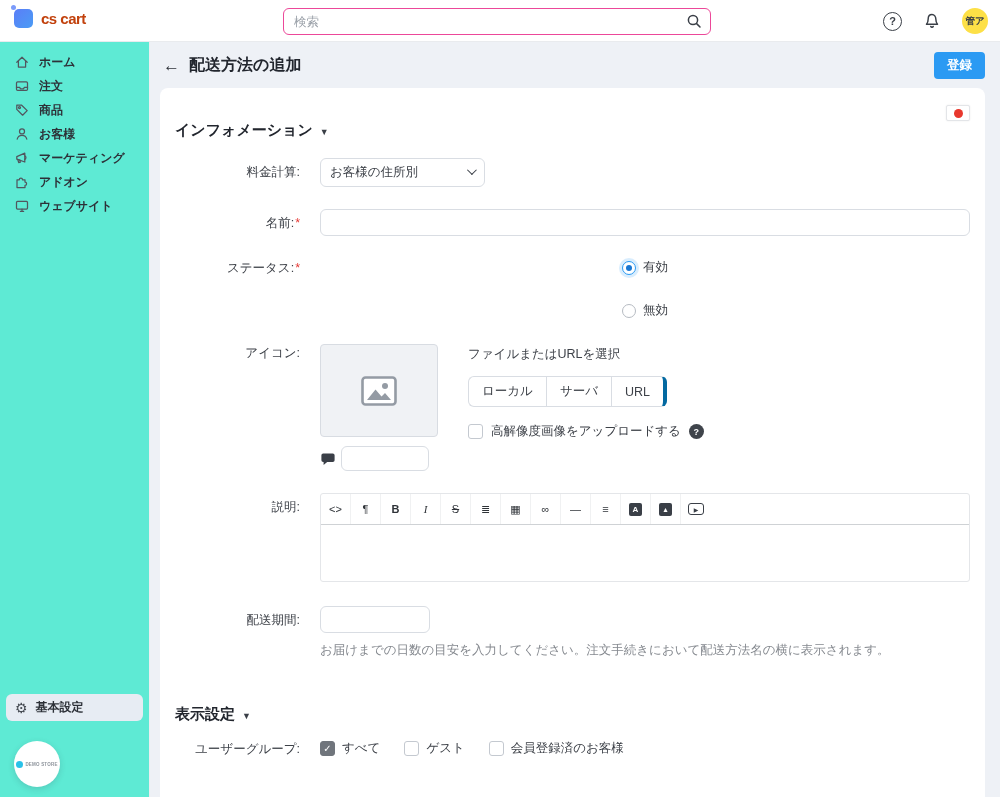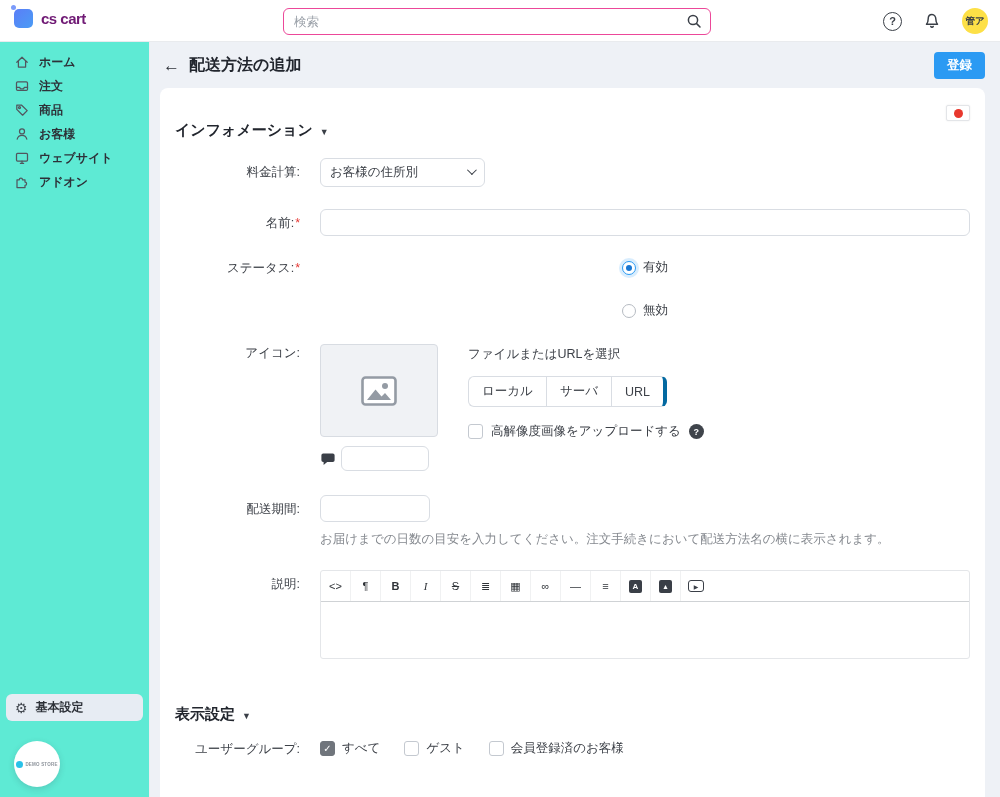--- a/index.html
+++ b/index.html
@@ -4,21 +4,21 @@
 <style>
   * { box-sizing: border-box; margin: 0; padding: 0; }
   html,body { width:1000px; height:797px; overflow:hidden; }
   body { font-family:"Liberation Sans","DejaVu Sans",sans-serif; font-size:12.5px; color:#3d4148; background:#eef1f6; position:relative; }
 
   
   .header { position:absolute; top:0; left:0; right:0; height:42px; background:#fff; border-bottom:1px solid #e9ebee; z-index:10; }
   .logo { position:absolute; left:14px; top:9px; display:flex; align-items:center; gap:8px; }
   .logo-mark { position:relative; width:19px; height:19px; background:linear-gradient(135deg,#5b7ef7,#4a9cf5); border-radius:5px; }
   .logo-dot { position:absolute; left:-3px; top:-4px; width:5px; height:5px; background:#7b9bfa; border-radius:50%; }
-  .logo-text { font-size:15px; font-weight:bold; color:#701a75; letter-spacing:-0.5px; }
+  .logo-text { font-size:15px; font-weight:bold; color:#c2410c; letter-spacing:-0.5px; }
   .search-wrap { position:absolute; left:283px; top:8px; width:428px; height:27px; }
   .search-input { width:100%; height:100%; border:1px solid #ec4899; border-radius:6px; padding:0 32px 0 10px; font-size:12.5px; color:#3d4148; outline:none; background:#fff; font-family:inherit; }
   .search-input::placeholder { color:#9aa0a8; }
   .search-icon { position:absolute; right:9px; top:5px; }
   .header-right { position:absolute; right:12px; top:0; height:42px; display:flex; align-items:center; gap:21px; }
   .help-circle { width:19px; height:19px; border:1.4px solid #3a3f47; border-radius:50%; display:flex; align-items:center; justify-content:center; font-size:11px; color:#3a3f47; font-weight:bold; cursor:pointer; }
   .avatar { width:26px; height:26px; border-radius:50%; background:#fde047; display:flex; align-items:center; justify-content:center; font-size:9.5px; color:#3a3f47; font-weight:bold; cursor:pointer; }
 
   
   .sidebar { position:absolute; top:42px; left:0; width:150px; bottom:0; background:#5eead4; border-right:1px solid #eceef1; display:flex; flex-direction:column; padding-top:8px; }
@@ -147,30 +147,38 @@
   </div>
   <div class="nav-item">
     <svg width="16" height="16" viewBox="0 0 16 16" fill="none" stroke="#51565e" stroke-width="1.25" stroke-linejoin="round" stroke-linecap="round">
         <circle cx="8" cy="5.4" r="2.5"></circle>
         <path d="M3.2 13.2 C3.9 10.4 6 9.4 8 9.4 C10 9.4 12.1 10.4 12.8 13.2"></path>
       </svg>
     <span>お客様</span>
   </div>
   <div class="nav-item">
     <svg width="16" height="16" viewBox="0 0 16 16" fill="none" stroke="#51565e" stroke-width="1.25" stroke-linejoin="round" stroke-linecap="round">
+        <path d="M2.8 6.6 L10.8 3.2 V12 L2.8 9.2 Z"></path>
+        <path d="M10.8 5.8 C12.3 6 12.3 9.2 10.8 9.4"></path>
+        <path d="M3.8 9.5 L4.7 12.6 L6.4 12.1 L5.7 9.8"></path>
+      </svg>
+    <span>マーケティング</span>
+  </div>
+  <div class="nav-item">
+    <svg width="16" height="16" viewBox="0 0 16 16" fill="none" stroke="#51565e" stroke-width="1.25" stroke-linejoin="round" stroke-linecap="round">
+        <path d="M3 5.8 h2.3 a1.6 1.6 0 1 1 3.2 0 H11 v2.3 a1.6 1.6 0 1 1 0 3.2 V13.5 H3 Z"></path>
+      </svg>
+    <span>アドオン</span>
+  </div>
+  <div class="nav-item">
+    <svg width="16" height="16" viewBox="0 0 16 16" fill="none" stroke="#51565e" stroke-width="1.25" stroke-linejoin="round" stroke-linecap="round">
         <rect x="2.5" y="3.4" width="11" height="7.6" rx="1"></rect>
         <path d="M6.4 13.4 h3.2 M8 11 v2.4"></path>
       </svg>
     <span>ウェブサイト</span>
-  </div>
-  <div class="nav-item">
-    <svg width="16" height="16" viewBox="0 0 16 16" fill="none" stroke="#51565e" stroke-width="1.25" stroke-linejoin="round" stroke-linecap="round">
-        <path d="M3 5.8 h2.3 a1.6 1.6 0 1 1 3.2 0 H11 v2.3 a1.6 1.6 0 1 1 0 3.2 V13.5 H3 Z"></path>
-      </svg>
-    <span>アドオン</span>
   </div>
   <div class="sidebar-bottom">
     <div class="settings-item">
       <span class="gear-glyph">⚙</span>
       <span>基本設定</span>
     </div>
     <div class="store-bubble">
       <span class="store-dot"></span>
       <span class="store-text">DEMO STORE</span>
     </div>
@@ -258,28 +266,20 @@
             <div class="hires-row">
               <span class="cbox"></span>
               <span>高解像度画像をアップロードする</span>
               <span class="qbadge">?</span>
             </div>
           </div>
         </div>
       </div>
     </div>
 
-    <div class="frow" style="margin-top:24px;">
-      <div class="flabel">配送期間:</div>
-      <div class="fctrl">
-        <input class="text-input" style="width: 110px;" value="">
-        <div class="hint">お届けまでの日数の目安を入力してください。注文手続きにおいて配送方法名の横に表示されます。</div>
-      </div>
-    </div>
-
     <div class="frow" style="margin-top:22px;">
       <div class="flabel">説明:</div>
       <div class="fctrl">
         <div class="editor">
           <div class="toolbar">
             <span class="tb-cell">&lt;&gt;</span>
             <span class="tb-cell">¶</span>
             <span class="tb-cell b">B</span>
             <span class="tb-cell i">I</span>
             <span class="tb-cell strike">S</span>
@@ -296,20 +296,28 @@
               </span>
             <span class="tb-cell" style="border-right:none;">
                 <span class="tb-video">▶</span>
               </span>
           </div>
           <div class="editor-area"></div>
         </div>
       </div>
     </div>
 
+    <div class="frow" style="margin-top:24px;">
+      <div class="flabel">配送期間:</div>
+      <div class="fctrl">
+        <input class="text-input" style="width: 110px;" value="">
+        <div class="hint">お届けまでの日数の目安を入力してください。注文手続きにおいて配送方法名の横に表示されます。</div>
+      </div>
+    </div>
+
     <div class="section-hd" style="margin-top:46px;">
       <span>表示設定</span>
       <span class="tri">▼</span>
     </div>
 
     <div class="frow" style="margin-top:16px;">
       <div class="flabel tight">ユーザーグループ:</div>
       <div class="fctrl">
         <div class="opts" style="padding-top:0;gap:24px;">
           <span class="check-row">

